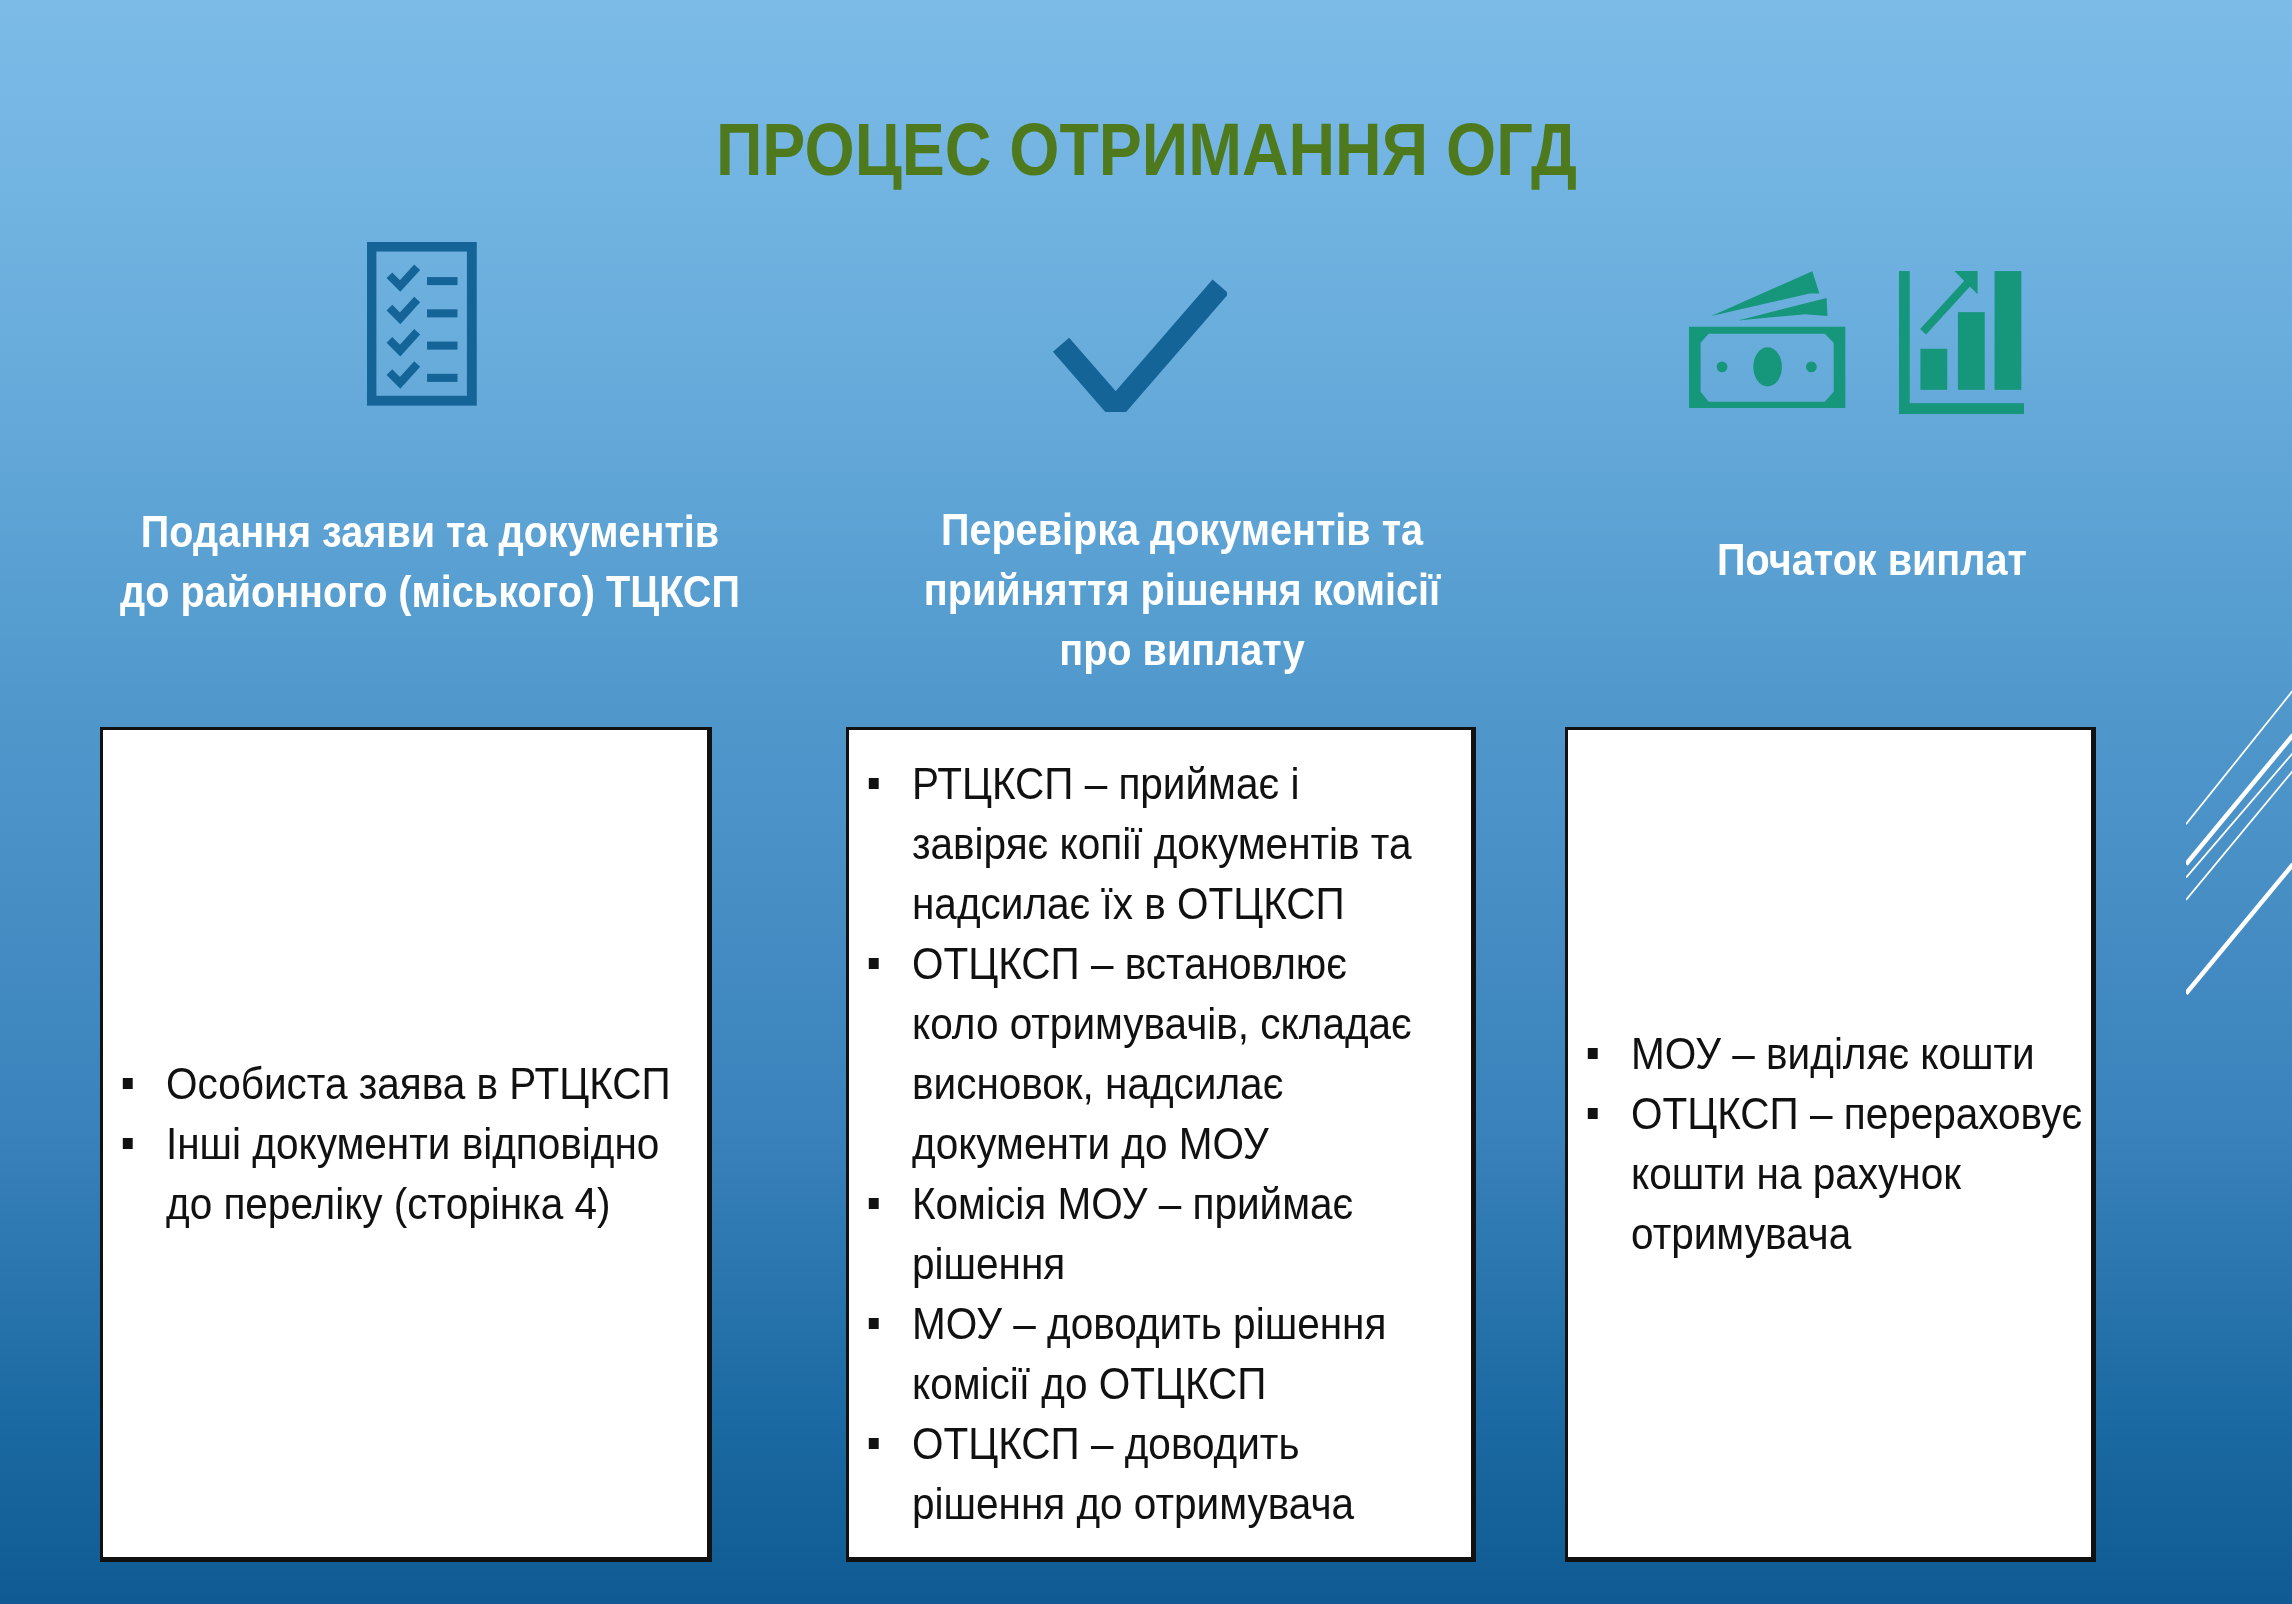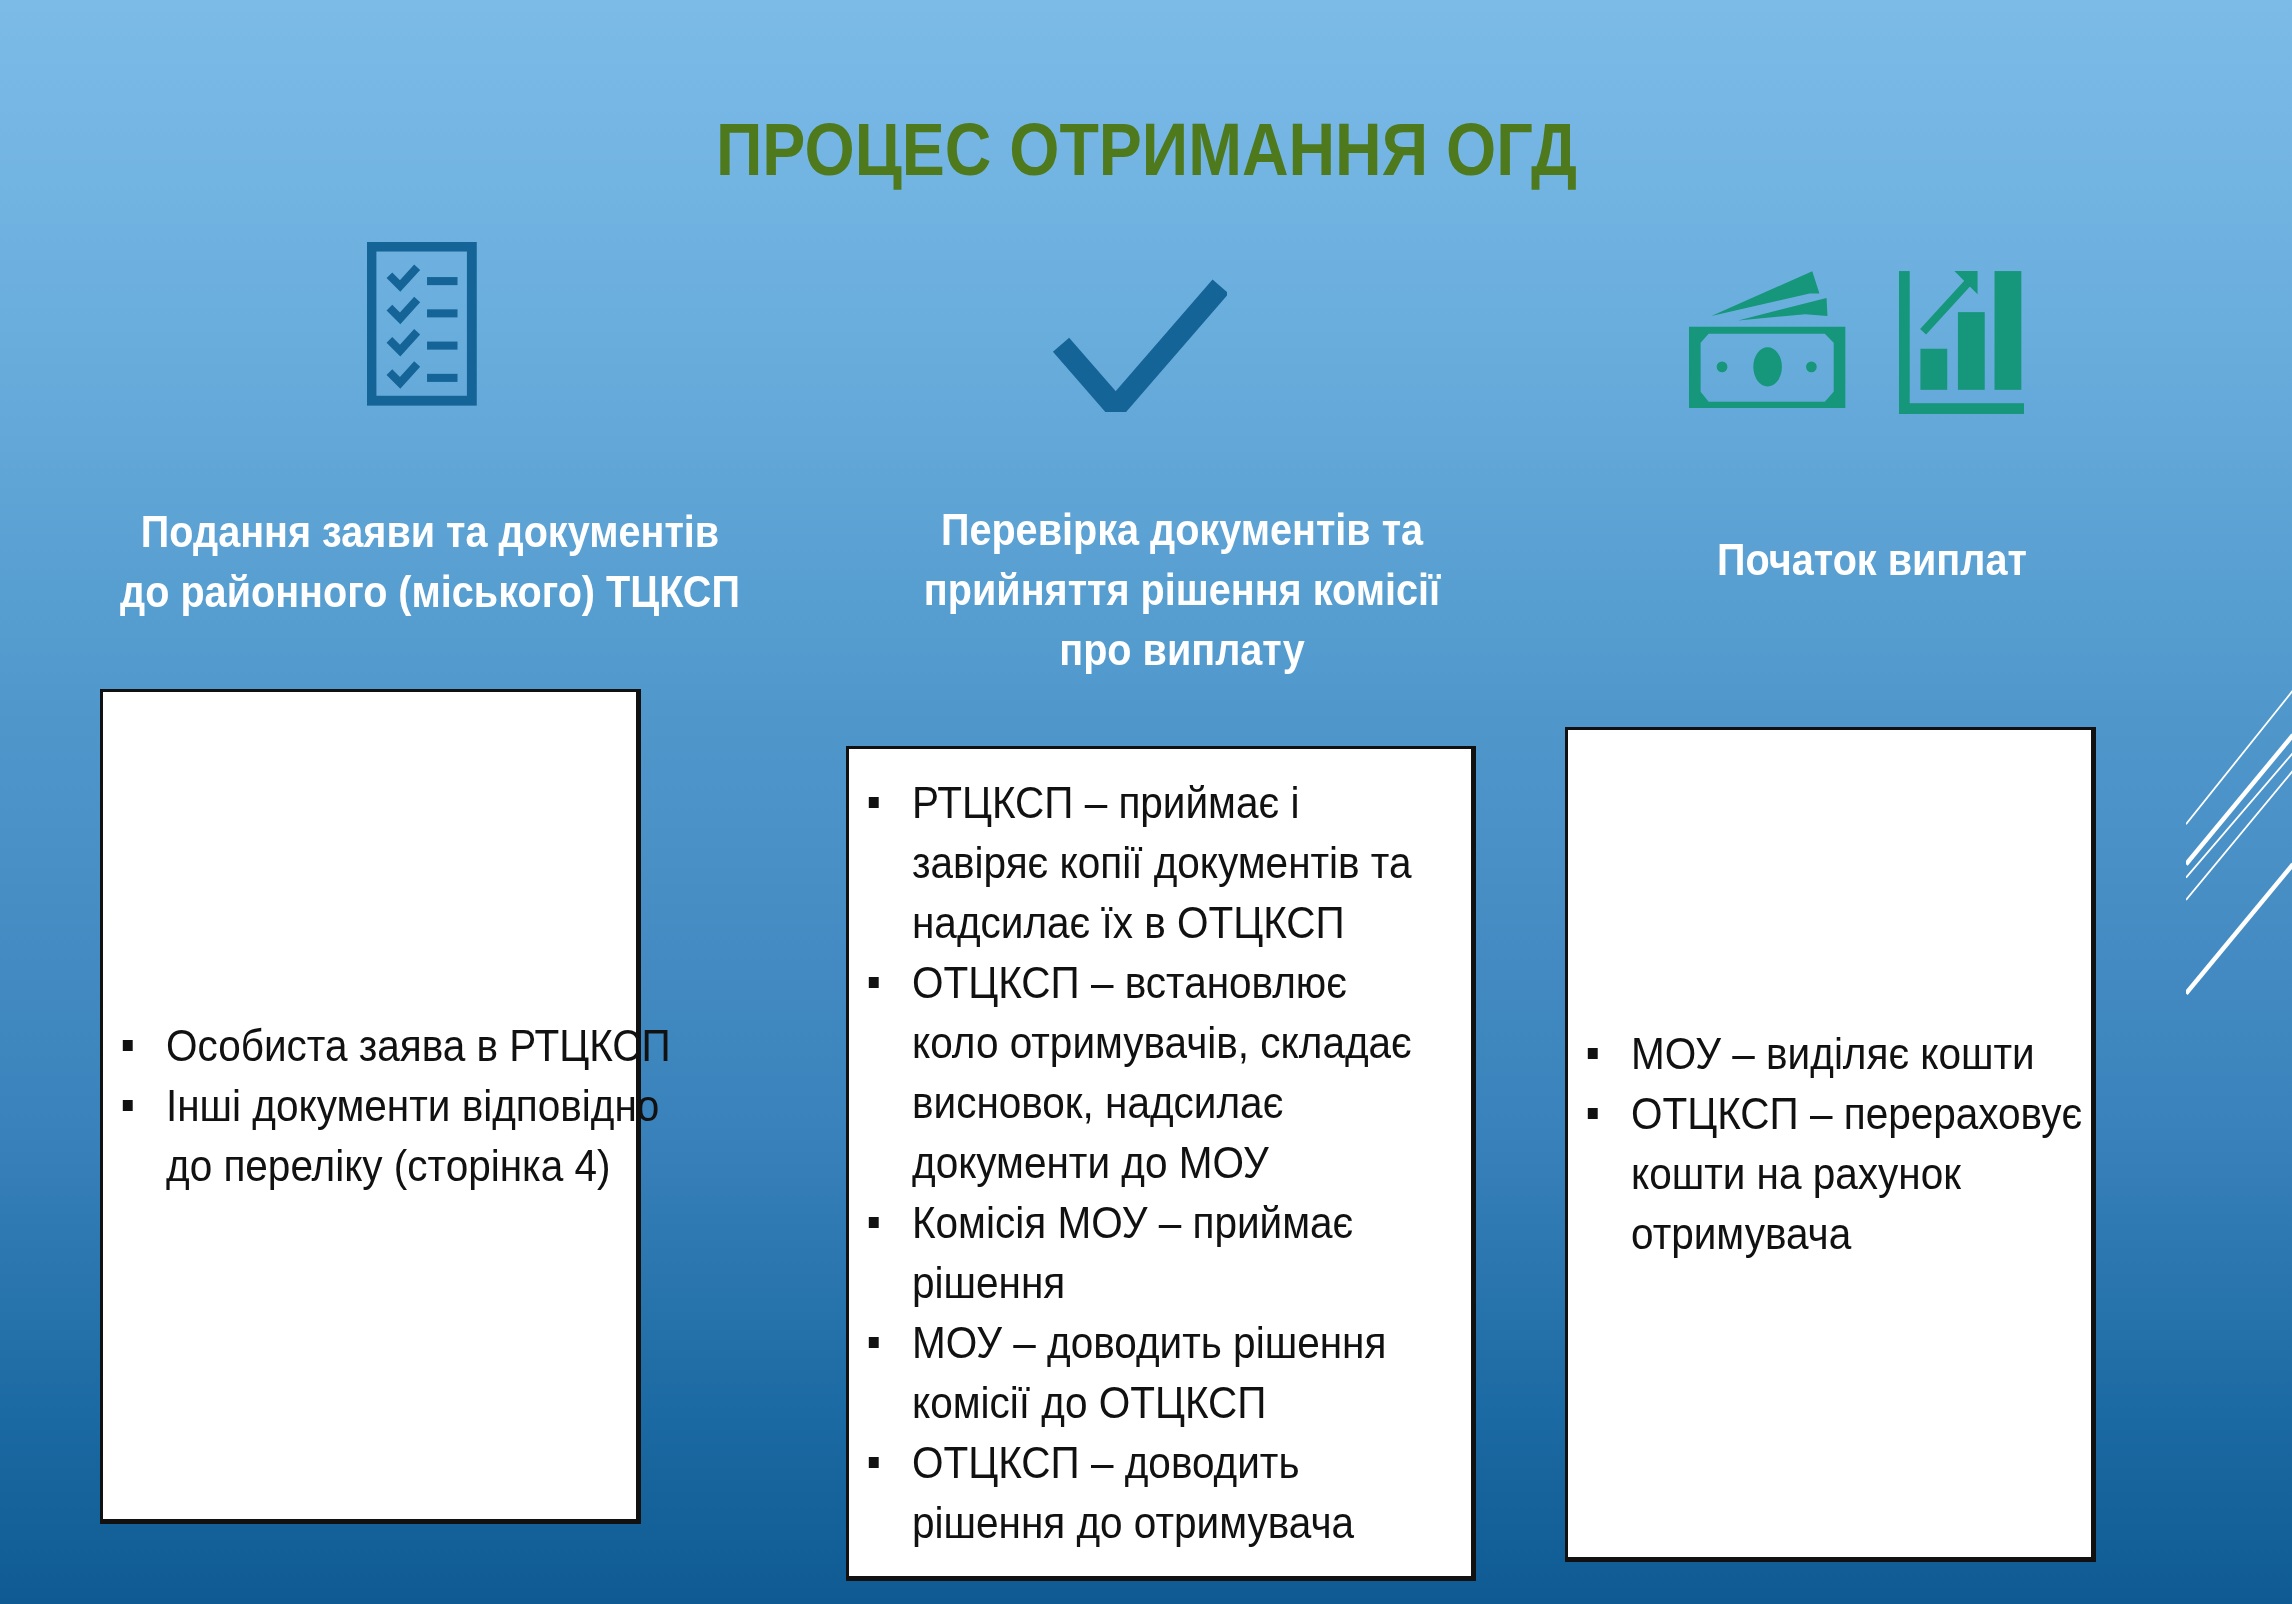--- a/index.html
+++ b/index.html
@@ -84,35 +84,35 @@
 </div>
 <div class="step-heading" style="left:788px;width:788px;top:500px">
   <div>Перевірка документів та</div>
   <div>прийняття рішення комісії</div>
   <div>про виплату</div>
 </div>
 <div class="step-heading" style="left:1478px;width:788px;top:530px">
   <div>Початок виплат</div>
 </div>
 
-<div class="box" style="left:100px;top:689px;width:541px;height:835px">
+<div class="box" style="left:100px;top:727px;width:612px;height:835px">
   <ul>
     <li>
         <span class="bullet"></span>
         <div>Особиста заява в РТЦКСП</div>
       </li>
     <li>
         <span class="bullet"></span>
         <div>Інші документи відповідно</div>
         <div>до переліку (сторінка 4)</div>
       </li>
   </ul>
 </div>
 
-<div class="box" style="left:846px;top:746px;width:630px;height:835px">
+<div class="box" style="left:846px;top:727px;width:630px;height:835px">
   <ul>
     <li>
         <span class="bullet"></span>
         <div>РТЦКСП – приймає і</div>
         <div>завіряє копії документів та</div>
         <div>надсилає їх в ОТЦКСП</div>
       </li>
     <li>
         <span class="bullet"></span>
         <div>ОТЦКСП – встановлює</div>

